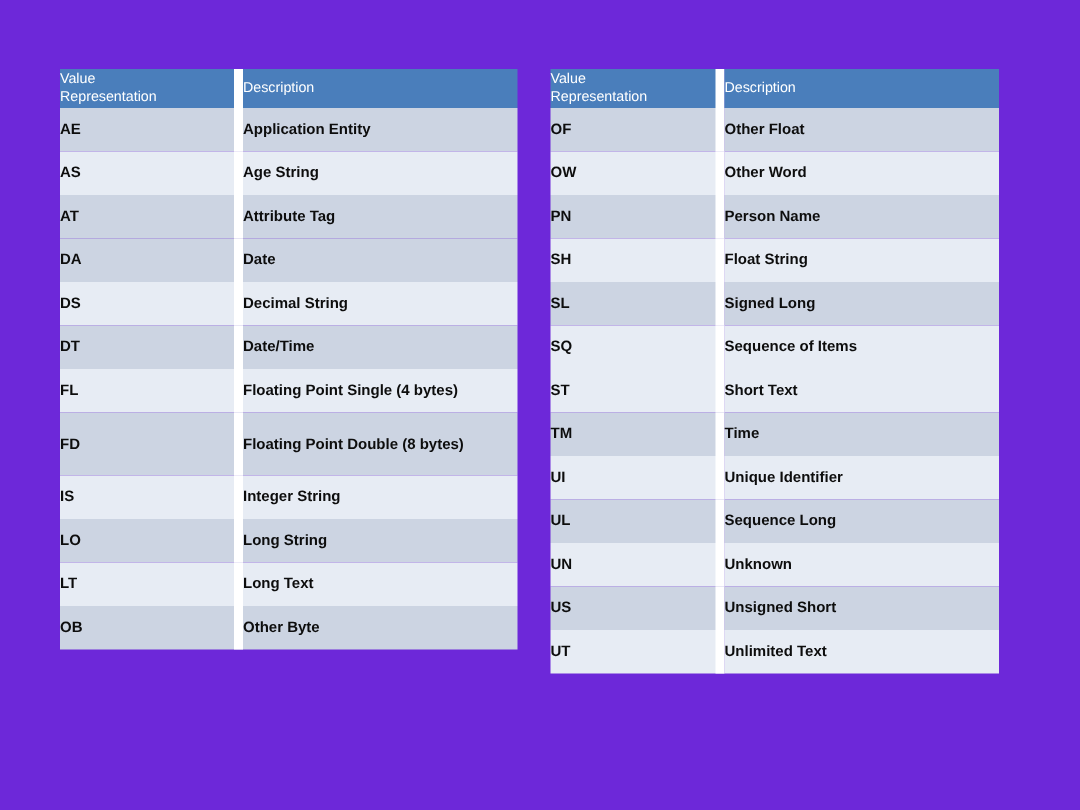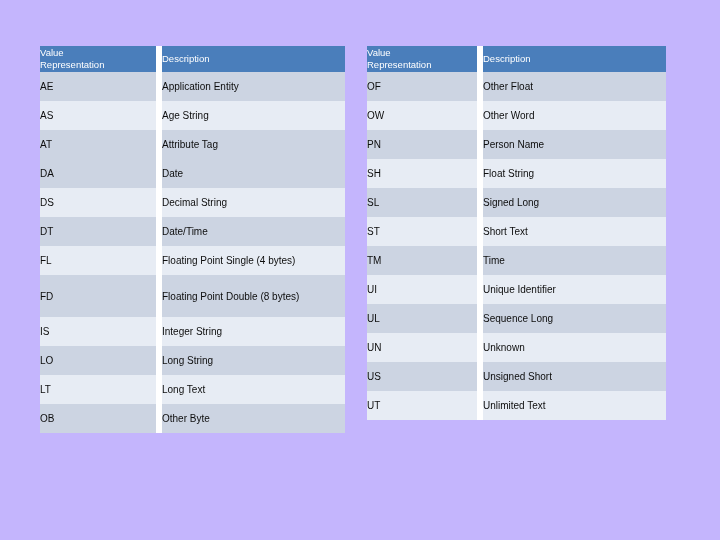--- a/index.html
+++ b/index.html
@@ -11,21 +11,21 @@
     width: 720px;
     height: 540px;
     overflow: hidden;
     font-family: "Liberation Sans", sans-serif;
     -webkit-font-smoothing: none;
   }
   #slide {
     position: relative;
     width: 720px;
     height: 540px;
-    background: #c4b5fd;
+    background: #6d28d9;
   }
 
   .vr-table {
     position: absolute;
     border-collapse: separate;
     border-spacing: 0;
     table-layout: fixed;
   }
 
   #table-left  { left: 40px; top: 46px; width: 305px; }
@@ -49,21 +49,21 @@
     padding: 6px 0 6px 8px;
     height: 26px;
     box-sizing: border-box;
     border-bottom: 2px solid #ffffff;
   }
   .hdr-cell.c1 { border-right: 6px solid #ffffff; }
 
   
   .b-cell {
     font-size: 10px;
-    font-weight: normal;
+    font-weight: bold;
     color: #0d0d0d;
     padding: 0 0 0 8px;
     height: 29px;
     box-sizing: border-box;
     line-height: 13px;
     border-bottom: 2px solid #ffffff;
   }
   .b-cell.c1 { border-right: 6px solid #ffffff; }
 
   .row-dark  .b-cell { background: #ccd4e2; }
@@ -175,20 +175,24 @@
         </tr>
         <tr class="row-light">
           <td class="b-cell c1">SH</td>
           <td class="b-cell c2">Float String</td>
         </tr>
         <tr class="row-dark">
           <td class="b-cell c1">SL</td>
           <td class="b-cell c2">Signed Long</td>
         </tr>
         <tr class="row-light">
+          <td class="b-cell c1">SQ</td>
+          <td class="b-cell c2">Sequence of Items</td>
+        </tr>
+        <tr class="row-light">
           <td class="b-cell c1">ST</td>
           <td class="b-cell c2">Short Text</td>
         </tr>
         <tr class="row-dark">
           <td class="b-cell c1">TM</td>
           <td class="b-cell c2">Time</td>
         </tr>
         <tr class="row-light">
           <td class="b-cell c1">UI</td>
           <td class="b-cell c2">Unique Identifier</td>

